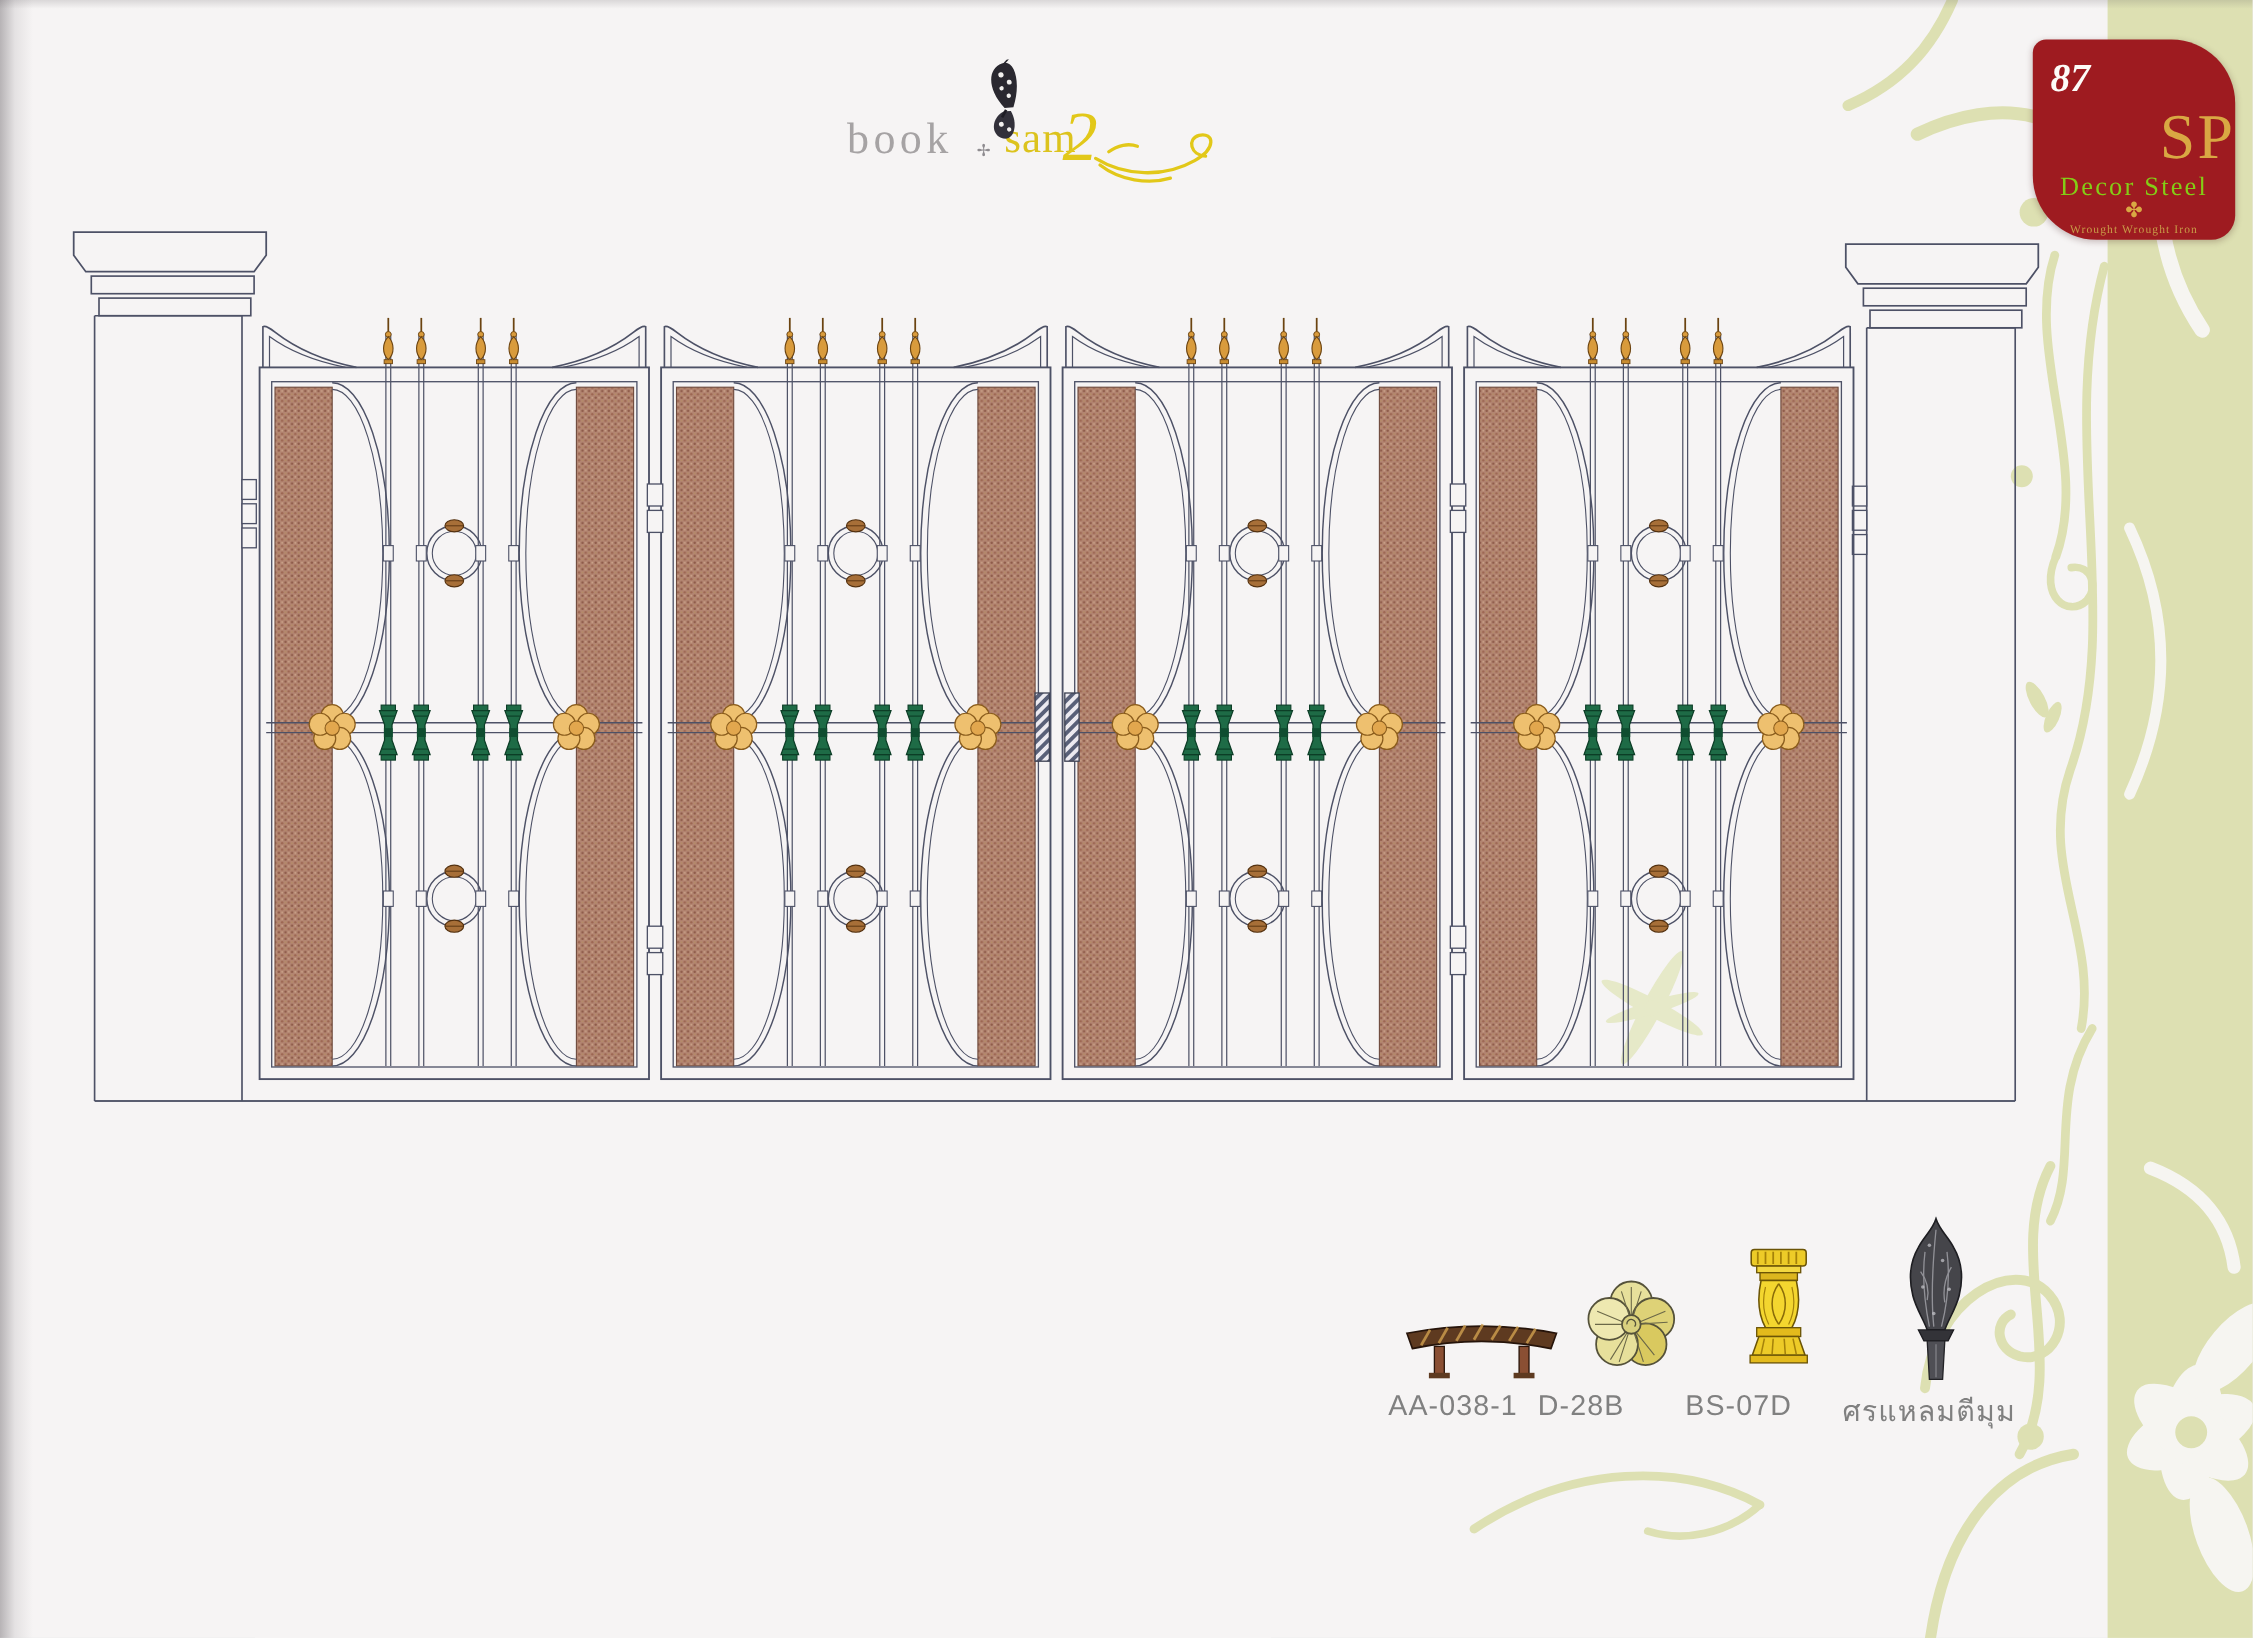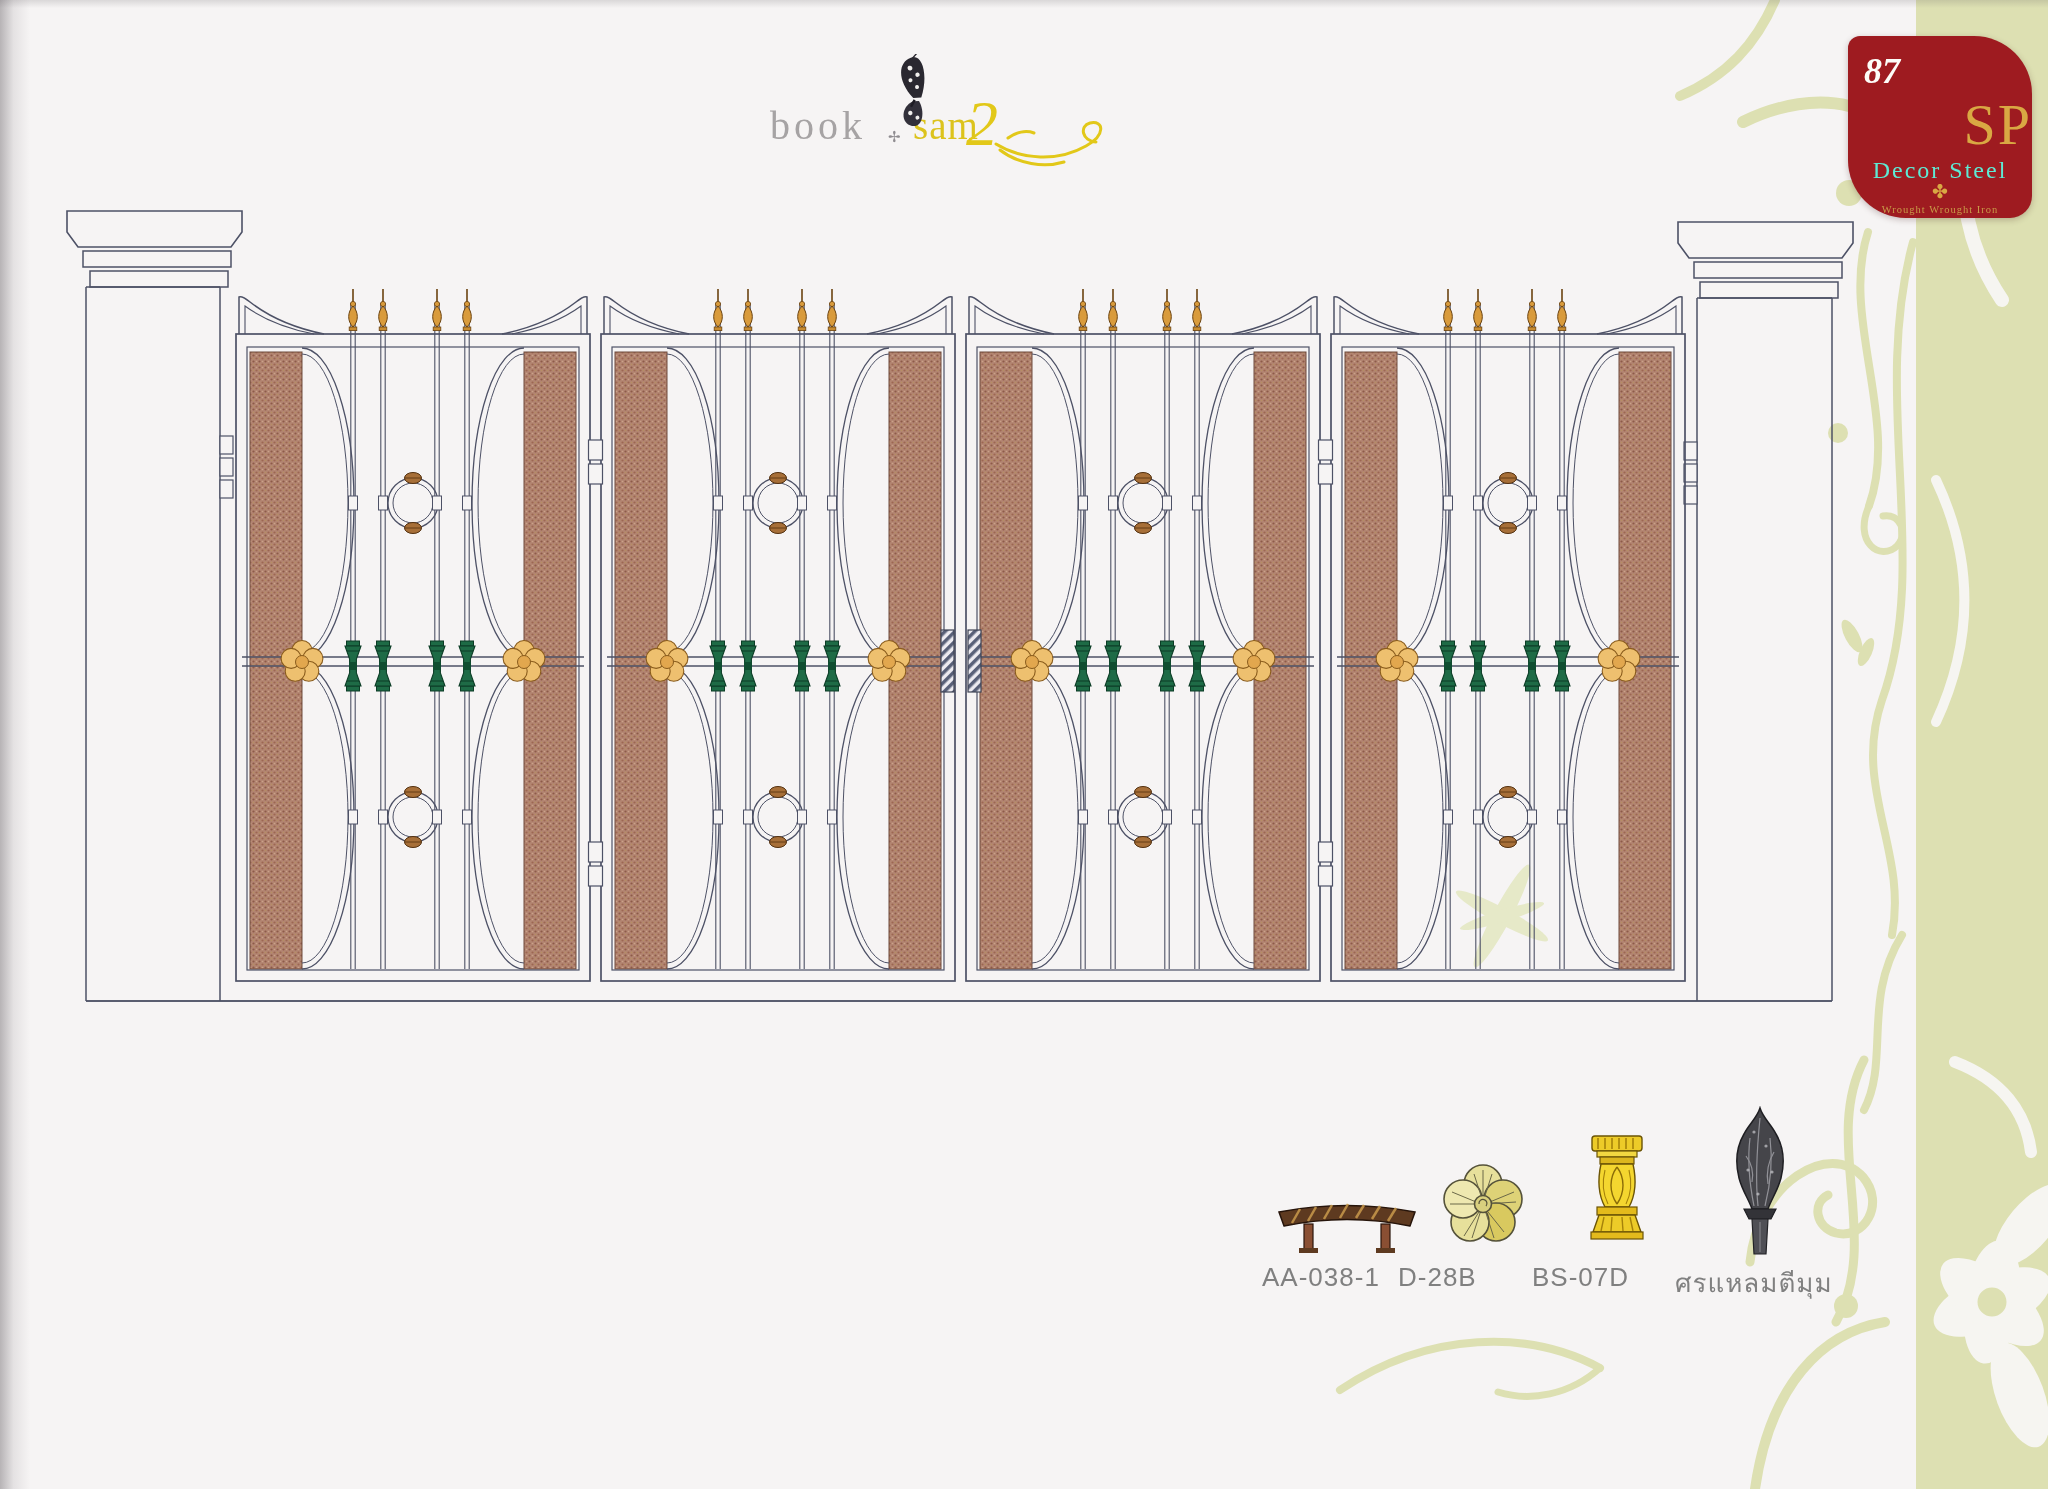--- a/index.html
+++ b/index.html
@@ -20,21 +20,21 @@
   .logo-two{position:absolute;left:226px;top:52px;font-family:"Liberation Serif",serif;font-style:italic;
     font-size:64px;color:#e2c819;line-height:1;}
   
   #badge{left:1848px;top:36px;width:184px;height:182px;background:#9e1b20;
     border-radius:12px 58px 22px 58px;box-shadow:0 2px 6px rgba(60,20,20,.25);}
   .badge-num{position:absolute;left:16px;top:14px;font-family:"Liberation Serif",serif;
     font-style:italic;font-weight:bold;font-size:36px;color:#fdfcf8;}
   .badge-sp{position:absolute;left:0;top:60px;width:100%;text-align:right;
     font-family:"Liberation Serif",serif;font-size:58px;color:#d9a843;letter-spacing:2px;line-height:1;}
   .badge-name{position:absolute;left:0;top:121px;width:100%;text-align:center;
-    font-family:"Liberation Serif",serif;font-size:24px;color:#5eead4;letter-spacing:2px;}
+    font-family:"Liberation Serif",serif;font-size:24px;color:#84cc16;letter-spacing:2px;}
   .badge-cross{position:absolute;left:0;top:146px;width:100%;text-align:center;
     font-size:19px;color:#d9a843;line-height:1;}
   .badge-tag{position:absolute;left:0;top:168px;width:100%;text-align:center;
     font-family:"Liberation Serif",serif;font-size:10.5px;color:#c89b48;letter-spacing:1px;}
   
   .legend-item{position:absolute;top:1100px;width:170px;height:210px;}
   .legend-icon{position:absolute;left:50%;transform:translateX(-50%);}
   .legend-code{position:absolute;left:0;top:162px;width:100%;text-align:left;
     font-size:26px;color:#808080;letter-spacing:1px;}
 </style>

